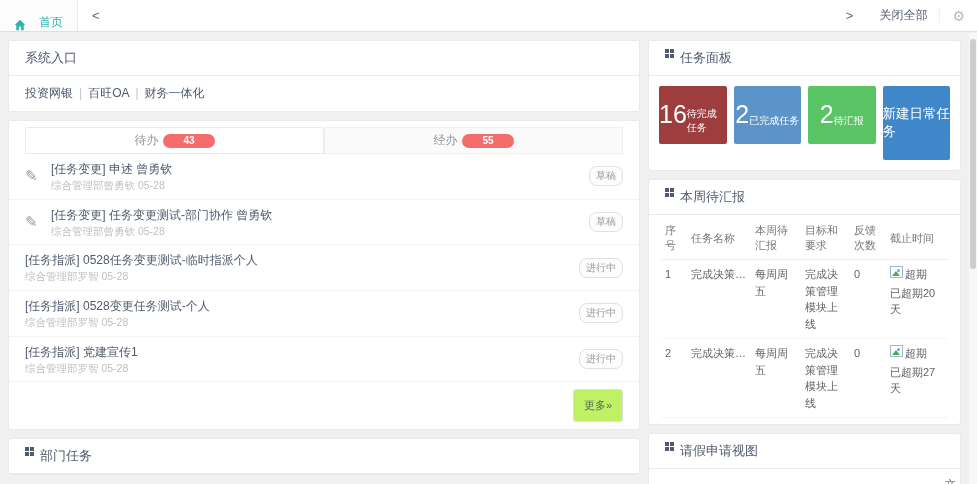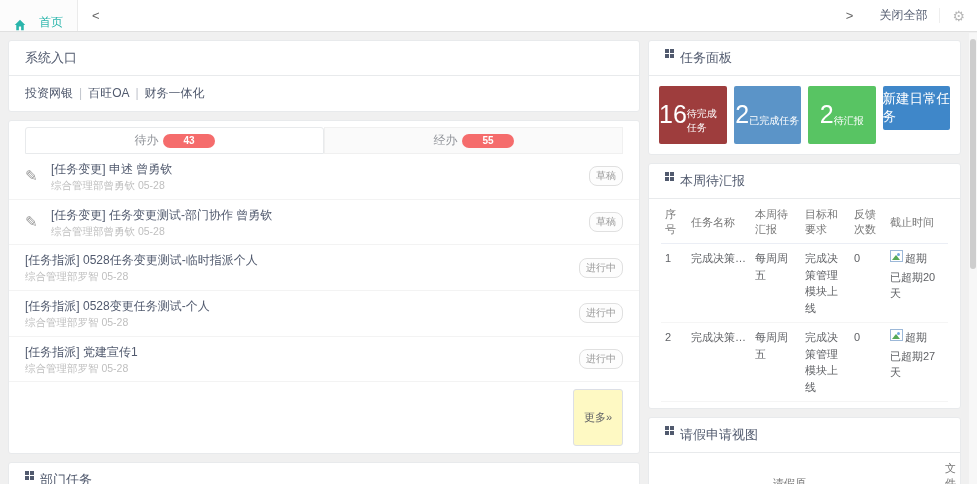--- a/index.html
+++ b/index.html
@@ -39,35 +39,35 @@
   .badge { background:#f56c6c; color:#fff; font-size:10px; border-radius:8px; padding:1px 20px; line-height:1.2; font-weight:bold; }
   .plist { }
   .pitem { display:flex; align-items:center; padding:6px 16px; border-bottom:1px solid #f3f3f3; cursor:pointer; }
   .item-icon { display:none; width:26px; color:#9a9a9a; font-size:15px; transform:rotate(0deg); }
   .item-icon.show { display:flex; }
   .pitem .txt { flex:1; }
   .pitem .title { font-size:12px; color:#515a6e; line-height:1.5; }
   .pitem .meta { font-size:10.5px; color:#bfbfbf; line-height:1.4; }
   .mini-btn { font-size:10px; color:#999; background:#fdfdfd; border:1px solid #e0e0e0; border-radius:8px; padding:2px 6px; white-space:nowrap; cursor:pointer; }
   .plist-footer { padding:7px 16px; text-align:right; }
-  .more-btn { display:inline-block; font-size:11px; color:#606266; background:#fef9c3; border:1px solid #dcdfe6; border-radius:3px; padding:20px 10px; cursor:pointer; }
+  .more-btn { display:inline-block; font-size:11px; color:#606266; background:#bef264; border:1px solid #dcdfe6; border-radius:3px; padding:8px 10px; cursor:pointer; }
 
   
   table { border-collapse:collapse; width:100%; table-layout:fixed; }
   th { font-size:11px; color:#777; font-weight:normal; text-align:left; padding:6px 4px; border-bottom:1px solid #ebeef5; }
   td { font-size:11px; color:#606266; text-align:left; padding:6px 4px; vertical-align:top; border-bottom:1px solid #f5f5f5; line-height:1.5; word-break:break-all; }
   .tbl-wrap { padding:2px 12px 6px 12px; }
   .ellip { overflow:hidden; white-space:nowrap; text-overflow:ellipsis; }
 
   
   .boxes { display:flex; gap:7px; padding:10px 10px; }
   .stat-box { flex:1; height:58px; border-radius:2px; color:#fff; display:flex; flex-direction:row; align-items:center; justify-content:center; cursor:pointer; }
   .stat-box .num { font-size:25px; line-height:1.1; }
   .stat-box .lbl { font-size:10px; margin-top:12px; }
-  .new-task { flex:1; height:44px; border-radius:2px; color:#fff; display:flex; align-items:center; justify-content:center; font-size:13.5px; cursor:pointer; }
+  .new-task { flex:1; height:74px; border-radius:2px; color:#fff; display:flex; align-items:center; justify-content:center; font-size:13.5px; cursor:pointer; }
 
   
   .overdue { display:flex; flex-wrap:wrap; align-items:flex-start; gap:2px; }
   .broken-img { width:13px; height:12px; border:1px solid #9cb8d8; background:#fff; position:relative; display:inline-block; flex:0 0 auto; }
   .broken-img:before { content:""; position:absolute; left:1px; bottom:1px; width:0; height:0; border-left:4px solid transparent; border-right:4px solid transparent; border-bottom:5px solid #57a957; }
   .broken-img:after { content:""; position:absolute; right:2px; top:2px; width:3px; height:3px; border-radius:50%; background:#6fa8dc; }
 
   
   .scrollbar { position:absolute; right:0; top:33px; width:8px; height:451px; background:#f7f7f7; }
   .scroll-thumb { position:absolute; left:1px; top:6px; width:6px; height:230px; background:#cdcdcd; border-radius:3px; cursor:pointer; }

